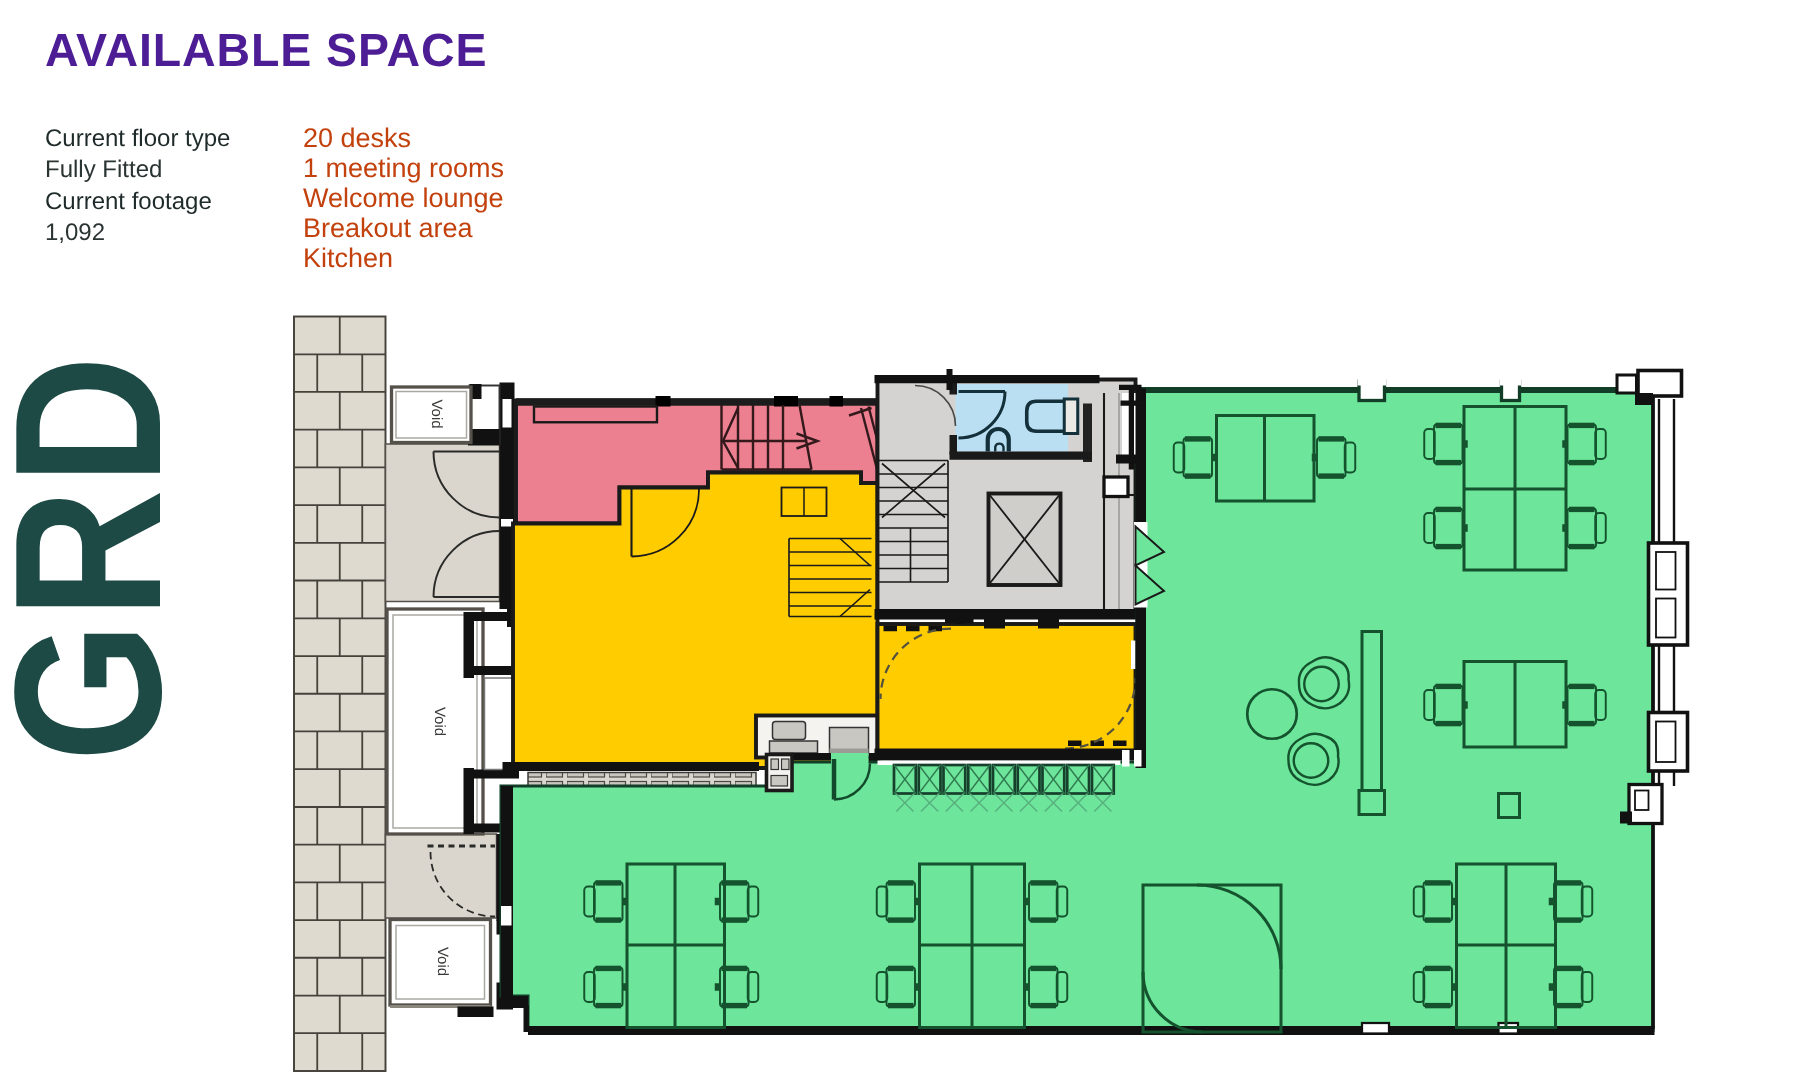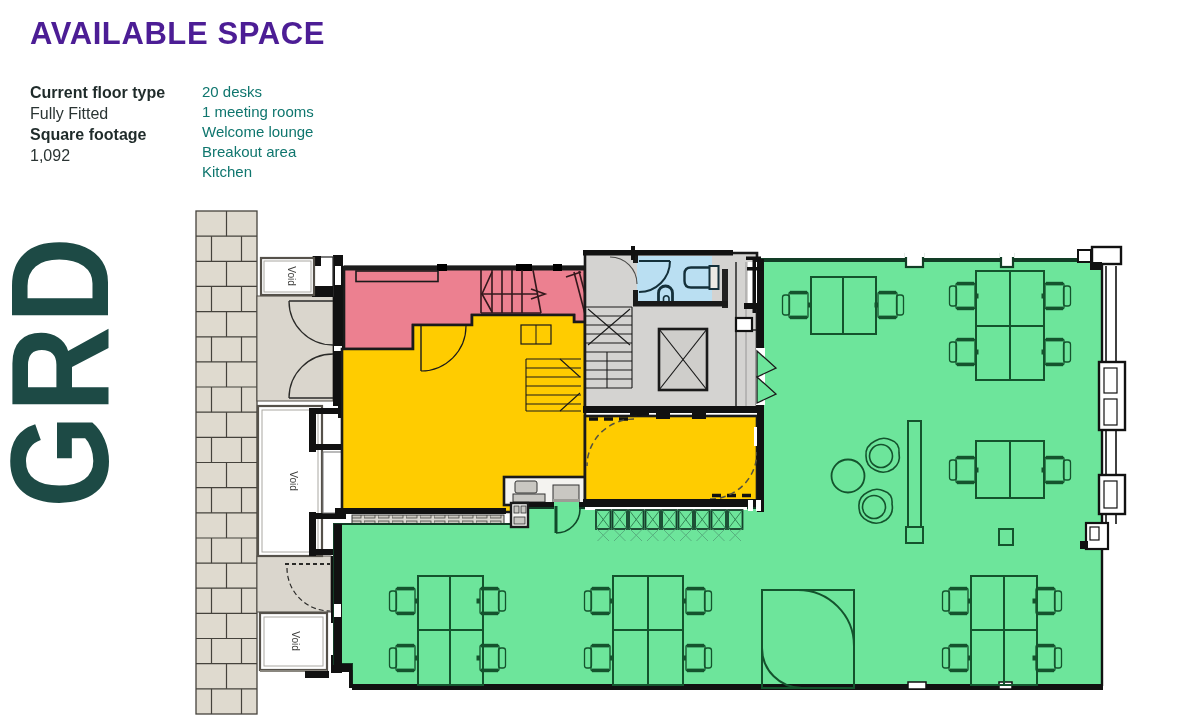--- a/index.html
+++ b/index.html
@@ -1,29 +1,29 @@
 <!DOCTYPE html>
 <html><head>
 <meta charset="utf-8">
 <style>
   html,body{margin:0;padding:0;background:#fff;width:1200px;height:727px;overflow:hidden;}
   body{font-family:"Liberation Sans",sans-serif;position:relative;}
   .title{position:absolute;left:30px;top:16px;font-size:31px;font-weight:bold;letter-spacing:0.6px;color:#4c1d95;}
   .colA{position:absolute;left:30px;top:82px;font-size:16px;color:#2a3433;line-height:21px;}
-  .colA b{font-weight:bold;color:#1f2b2a;}
-  .colB{position:absolute;left:202px;top:82px;font-size:15px;color:#0f766e;line-height:20px;}
+  .colA b{font-weight:normal;color:#1f2b2a;}
+  .colB{position:absolute;left:202px;top:82px;font-size:18px;color:#c2410c;line-height:20px;}
   .grd{position:absolute;left:-100px;top:301px;width:320px;height:140px;line-height:140px;text-align:center;transform:rotate(-90deg) scaleY(1.17);font-size:119px;font-weight:bold;letter-spacing:3px;color:#1d4a45;}
   svg{position:absolute;left:0;top:0;}
 </style>
 </head>
 <body>
 
 <div class="title">AVAILABLE SPACE</div>
 
-<div class="colA"><b>Current floor type</b><br>Fully Fitted<br><b>Square footage</b><br>1,092</div>
+<div class="colA"><b>Current floor type</b><br>Fully Fitted<br><b>Current footage</b><br>1,092</div>
 
 <div class="colB">20 desks<br>1 meeting rooms<br>Welcome lounge<br>Breakout area<br>Kitchen</div>
 
 <div class="grd">GRD</div>
 <svg width="1200" height="727" viewBox="0 0 1200 727">
 <defs>
 <pattern id="sill" width="14" height="8" patternUnits="userSpaceOnUse">
   <rect width="14" height="8" fill="#d9d6cf"></rect>
   <rect x="0" y="1" width="11" height="5" fill="#c9c6bf" stroke="#4a4a45" stroke-width="0.8"></rect>
 </pattern>

